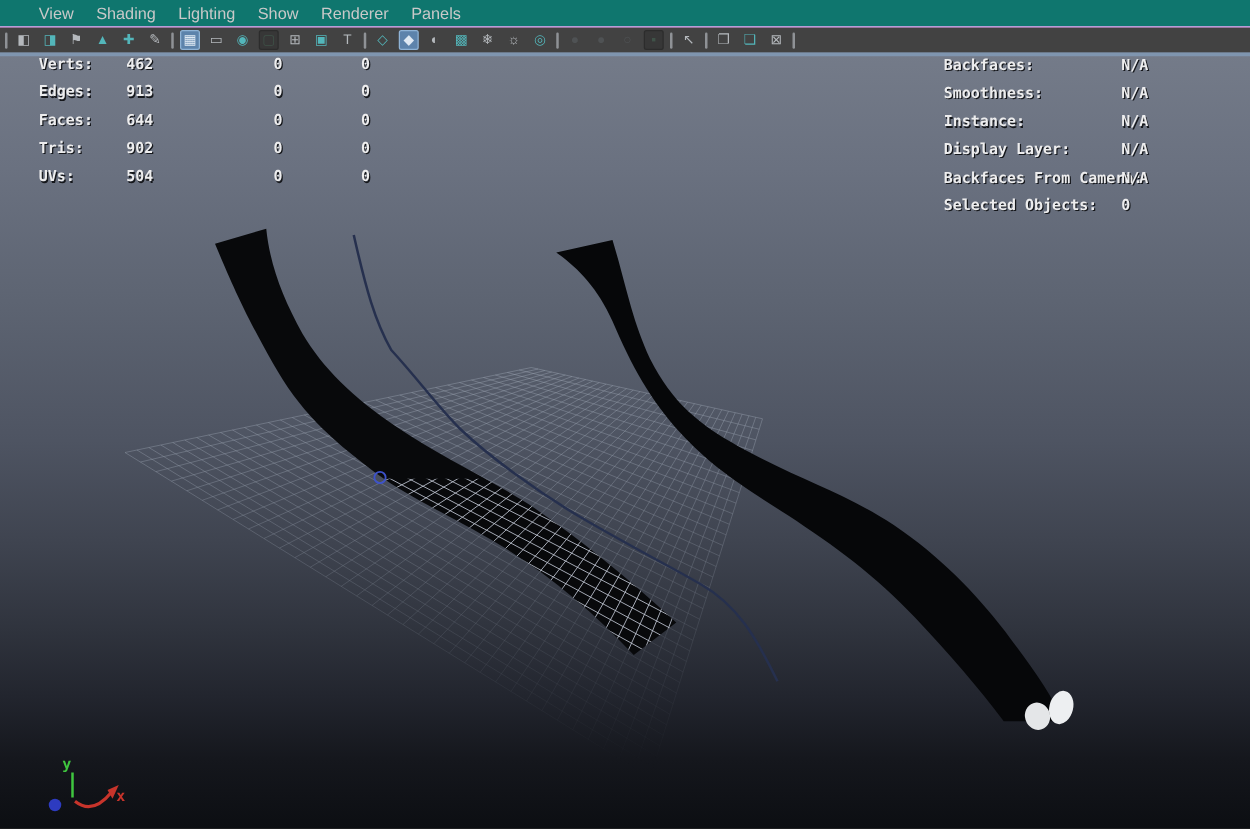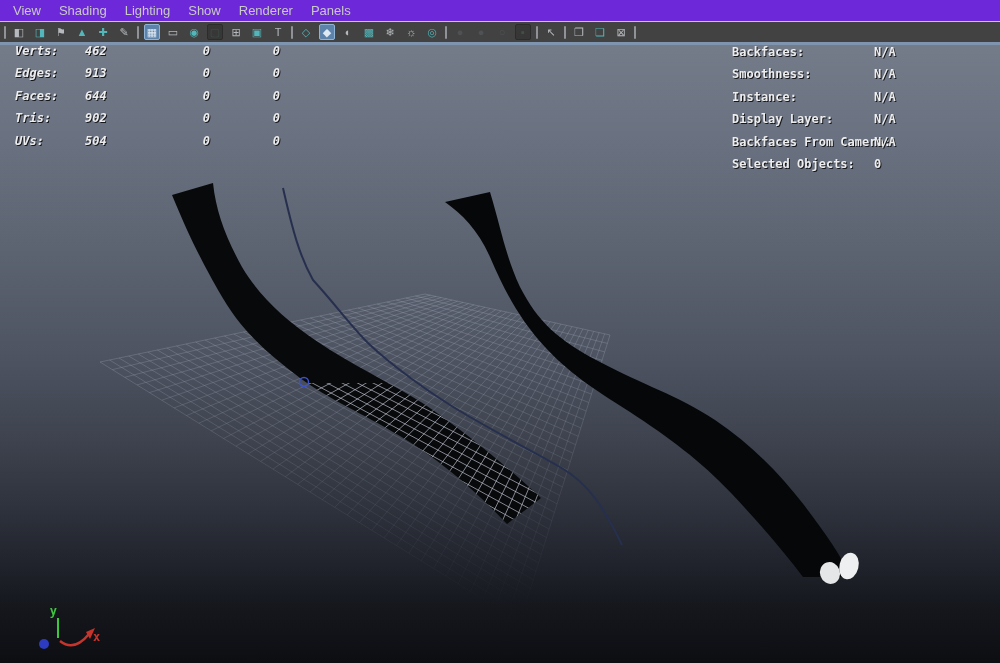--- a/index.html
+++ b/index.html
@@ -1,21 +1,21 @@
 <!DOCTYPE html>
 <html><head>
 <meta charset="utf-8">
 <style>
   html,body{margin:0;padding:0;background:#222;}
   .stage{position:relative;width:1000px;height:663px;overflow:hidden;
          font-family:"Liberation Sans",sans-serif;background:#3c3c3c;outline:1px solid #141414;}
 
   
-  .menubar{position:absolute;top:0;left:0;right:0;height:21px;background:#6d28d9;
-           border-bottom:6px solid #f0abfc;display:flex;align-items:center;padding-left:4px;}
+  .menubar{position:absolute;top:0;left:0;right:0;height:21px;background:#0f766e;
+           border-bottom:6px solid #f0abfc;display:flex;align-items:center;padding-left:22px;}
   .menu-item{color:#c9c9c9;font-size:13px;padding:2px 9px;cursor:default;white-space:nowrap;}
 
   
   .toolbar{position:absolute;top:22px;left:0;right:0;height:20px;background:#424242;
            display:flex;align-items:center;gap:5px;padding-left:4px;}
   .tsep{width:2px;height:13px;background:#8f9296;border-radius:1px;flex:0 0 auto;}
   .ticon{width:16px;height:16px;line-height:16px;text-align:center;font-size:11px;
          color:#b5b9bd;flex:0 0 auto;border-radius:2px;cursor:default;overflow:hidden;}
   .ticon.teal{color:#53b6ba;}
   .ticon.active{background:#5d83ab;border:1px solid #8fb3d6;width:14px;height:14px;line-height:14px;color:#dfe9f3;}
@@ -26,22 +26,22 @@
   .viewport{position:absolute;top:42px;left:0;width:1000px;height:621px;
             background:linear-gradient(to bottom,
               #747b89 0%, #6a7180 15%, #5d6472 32%, #4e5462 50%,
               #3f4450 63%, #30343e 74%, #22252e 83%, #15171d 91%, #0c0e12 100%);}
   .vborder{position:absolute;top:0;left:0;right:0;height:3px;background:#7f95af;}
   .vp-svg{position:absolute;top:0;left:0;}
 
   
   .hud{position:absolute;font-family:"DejaVu Sans Mono","Liberation Mono",monospace;
        font-weight:bold;font-size:12px;color:#ededee;text-shadow:1px 1px 0 #15171b;}
-  .hud-left{left:0;top:2px;width:300px;font-style:italic;}
-  .hud-right{left:732px;top:3px;width:245px;}
+  .hud-left{left:16px;top:2px;width:300px;}
+  .hud-right{left:755px;top:3px;width:245px;}
   .hudrow{position:relative;height:22.4px;}
   .hudrow .lab{position:absolute;left:15px;white-space:nowrap;}
   .hud-left .v1{position:absolute;left:85px;width:55px;}
   .hud-left .v2{position:absolute;left:140px;width:70px;text-align:right;}
   .hud-left .v3{position:absolute;left:210px;width:70px;text-align:right;}
   .hud-right .lab{left:0;}
   .hud-right .val{position:absolute;left:142px;white-space:nowrap;}
 
   .cam-label{position:absolute;top:597px;left:0;right:0;text-align:center;
              font-family:"DejaVu Sans Mono","Liberation Mono",monospace;font-weight:bold;

